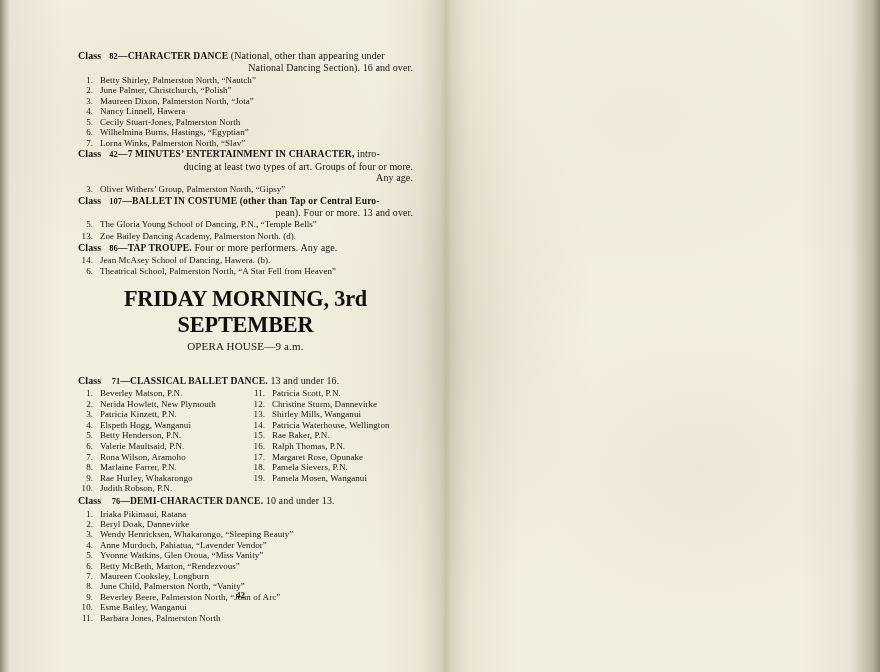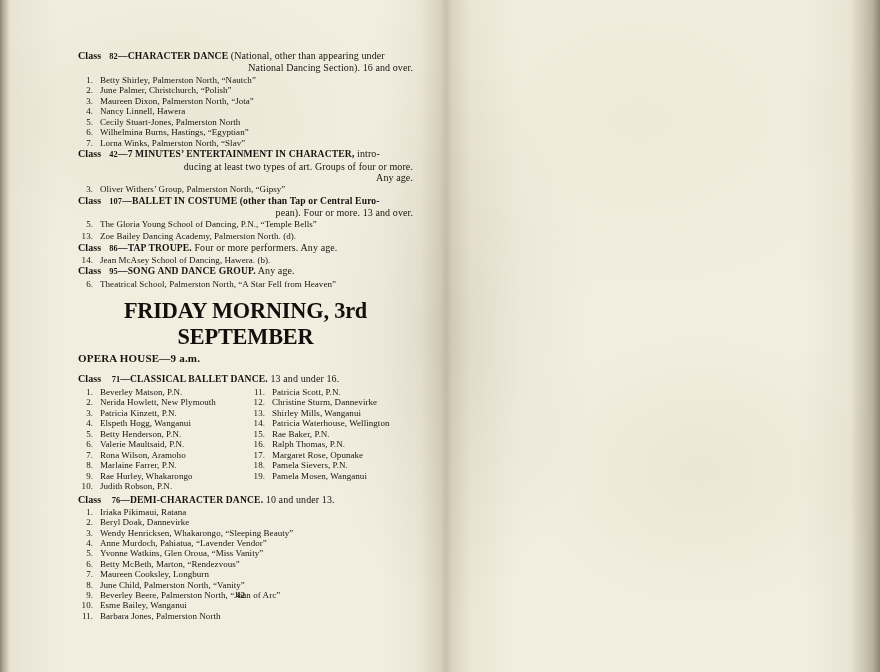--- a/index.html
+++ b/index.html
@@ -72,22 +72,22 @@
 
   .bigday{
     text-align:center;font-weight:bold;
     font-size:23px;line-height:26px;
     letter-spacing:-0.2px;
     margin:9px 0 1px 0;
     transform:scaleX(.97);
     color:#120f0c;
   }
   .venue{
-    text-align:left;font-weight:bold;
-    font-size:11px;line-height:14px;margin:0 0 8px 0;
+    text-align:center;font-weight:normal;
+    font-size:11px;line-height:14px;margin:0 0 22px 0;
     letter-spacing:.2px;
   }
   .folio{
     position:absolute;font-weight:bold;font-size:9px;color:#2a251d;
   }
   .folio-l{left:236px;top:590px;}
 </style>
 </head>
 <body>
 
@@ -131,23 +131,20 @@
         <li><span class="num">13.</span><span>Zoe Bailey Dancing Academy, Palmerston North.  (d).</span></li>
       </ol>
 
       <div class="cls">
         <span class="cw">Class</span><span class="cn">86</span><span class="ct">—</span><span class="ct">TAP TROUPE.</span><span class="cd">  Four or more performers.  Any age.</span>
       </div>
       <ol class="entries">
         <li><span class="num">14.</span><span>Jean McAsey School of Dancing, Hawera.  (b).</span></li>
       </ol>
 
-      <div class="cls">
-        <span class="cw">Class</span><span class="cn">95</span><span class="ct">—</span><span class="ct">SONG AND DANCE GROUP.</span><span class="cd">  Any age.</span>
-      </div>
       <ol class="entries">
         <li><span class="num">6.</span><span>Theatrical School, Palmerston North, “A Star Fell from Heaven”</span></li>
       </ol>
 
       <div class="bigday">FRIDAY MORNING, 3rd SEPTEMBER</div>
       <div class="venue">OPERA HOUSE—9 a.m.</div>
 
       <div class="cls">
         <span class="cw">Class</span>&nbsp;<span class="cn">71</span><span class="ct">—</span><span class="ct">CLASSICAL BALLET DANCE.</span><span class="cd">  13 and under 16.</span>
       </div>

